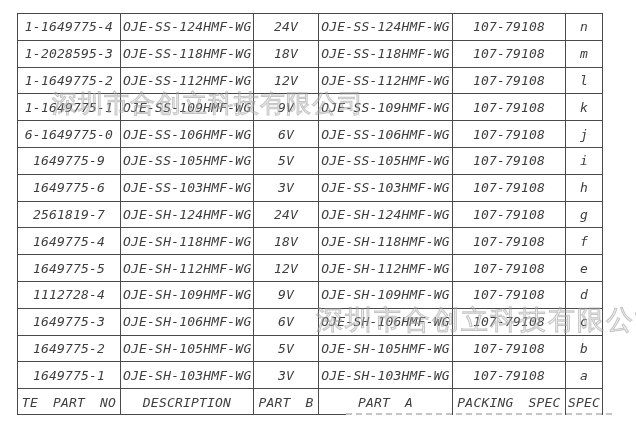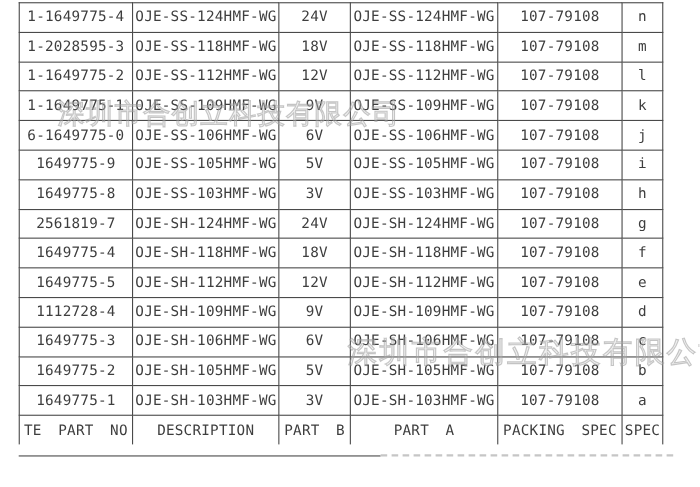--- a/index.html
+++ b/index.html
@@ -5,24 +5,25 @@
   html,body{margin:0;padding:0;background:#ffffff;}
   .screen{
     position:relative;
     width:636px;height:443px;
     background:#ffffff;
     overflow:hidden;
     font-family:"DejaVu Sans Mono", monospace;
   }
   table.parts{
     position:absolute;
-    left:17px;top:2px;
+    left:17px;top:13px;
     width:585px;
     border-collapse:collapse;
     table-layout:fixed;
+    font-style:italic;
   }
   table.parts td{
     border:1px solid #4a4a4a;
     height:25.8px;
     text-align:center;
     vertical-align:middle;
     font-size:13px;
     color:#3e3e3e;
     padding:0 2px;
     white-space:nowrap;
@@ -125,21 +126,21 @@
     </tr>
         <tr>
       <td>1649775-9</td>
       <td>OJE-SS-105HMF-WG</td>
       <td>5V</td>
       <td>OJE-SS-105HMF-WG</td>
       <td>107-79108</td>
       <td>i</td>
     </tr>
         <tr>
-      <td>1649775-8</td>
+      <td>1649775-6</td>
       <td>OJE-SS-103HMF-WG</td>
       <td>3V</td>
       <td>OJE-SS-103HMF-WG</td>
       <td>107-79108</td>
       <td>h</td>
     </tr>
         <tr>
       <td>2561819-7</td>
       <td>OJE-SH-124HMF-WG</td>
       <td>24V</td>

